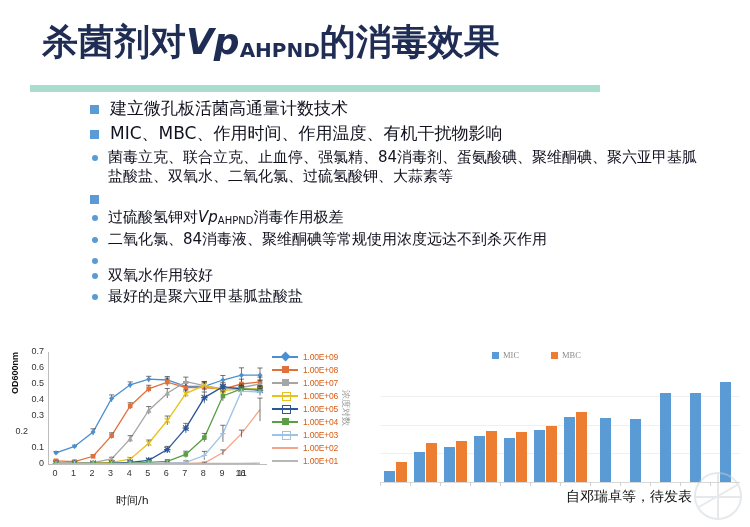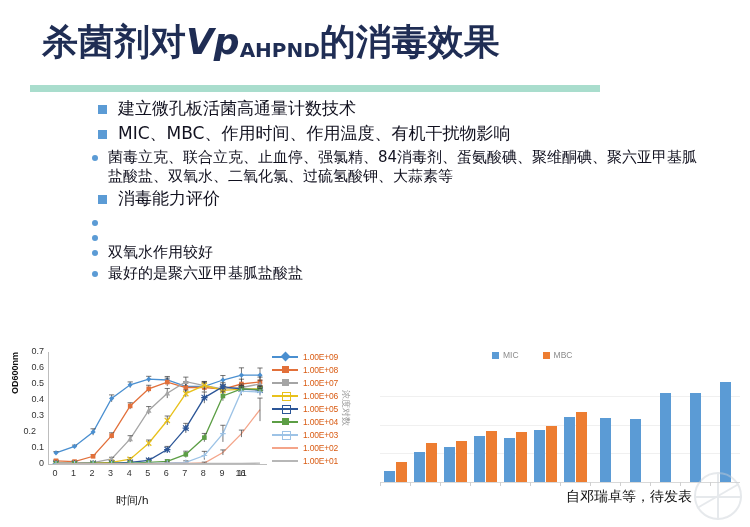--- a/index.html
+++ b/index.html
@@ -25,21 +25,21 @@
   .title-text .sub { font-size:20px; font-weight:bold; vertical-align:baseline;
                      position:relative; top:3px; letter-spacing:0px; }
   .title-rule {
     position:absolute; left:30px; top:77px; width:570px; height:7px;
     background:#a9ddcd;
   }
 
   
   .bullets { position:absolute; left:0; top:98px; width:750px; }
   .b1, .b2 { display:flex; align-items:flex-start; }
-  .b1 { margin:0 0 4px 8px; padding-left:90px; }
+  .b1 { margin:0 0 4px 0; padding-left:90px; }
   .b2 { margin:0 0 2px 0; padding-left:92px; }
   .mark1 {
     width:9px; height:9px; background:#5b9bd5; flex:none;
     margin-top:7px; margin-right:11px;
   }
   .mark2 {
     width:6px; height:6px; border-radius:50%; background:#5b9bd5; flex:none;
     margin-top:7px; margin-right:10px;
   }
   .t1 { font-size:17px; line-height:21px; color:#11111f; font-family:"DejaVu Sans", sans-serif; }
@@ -80,22 +80,22 @@
   .lg-txt { font-size:8.5px; color:#d95c14; font-family:"Liberation Sans", sans-serif; letter-spacing:-0.2px;}
   .lc-legend-title {
     position:absolute; left:348px; top:48px;
     font-size:9px; color:#9a9a9a;
     transform:rotate(90deg); transform-origin:left top; white-space:nowrap;
   }
 
   
   .chartR { position:absolute; left:372px; top:2px; width:376px; height:185px; }
   .bc-legend {
-    position:absolute; left:120px; top:8px; display:flex; gap:24px;
-    font-size:8.5px; color:#8b8b8b;
+    position:absolute; left:120px; top:8px; display:flex; gap:32px;
+    font-size:8.5px; color:#8b8b8b;font-family:Liberation Serif, serif;
   }
   .bc-lg { display:flex; align-items:center; gap:4px; }
   .bc-sw { width:7px; height:7px; }
   .bc-plot { position:absolute; left:8px; top:26px; width:360px; height:115px; }
   .bc-grid { position:absolute; left:0; right:0; height:1px; background:#f0f0f0; }
   .bc-axis { position:absolute; left:0; top:114px; width:360px; height:1px; background:#d9d9d9; }
   .bc-tick { position:absolute; top:114px; width:1px; height:4px; background:#d0d0d0; }
   .bar { position:absolute; bottom:1px; }
   .bc-credit {
     position:absolute; left:194px; top:146px;
@@ -144,24 +144,28 @@
       <div class="b1">
         <span class="mark1"></span>
         <span class="t1">MIC、MBC、作用时间、作用温度、有机干扰物影响</span>
       </div>
       <div class="b2">
         <span class="mark2"></span>
         <span class="t2 wrap">菌毒立克、联合立克、止血停、强氯精、84消毒剂、蛋氨酸碘、聚维酮碘、聚六亚甲基胍盐酸盐、双氧水、二氧化氯、过硫氢酸钾、大蒜素等</span>
       </div>
       <div class="b1">
         <span class="mark1"></span>
-        <span class="t1">消毒能力评价</span>
-      </div>
-      <div class="b2">
-        <span class="mark2"></span>
+      </div>
+      <div class="b2">
+        <span class="mark2"></span>
+        <span class="t2"><span>过硫酸氢钾对</span><span class="ital">Vp</span><span class="sub">AHPND</span><span>消毒作用极差</span></span>
+      </div>
+      <div class="b2">
+        <span class="mark2"></span>
+        <span class="t2">二氧化氯、84消毒液、聚维酮碘等常规使用浓度远达不到杀灭作用</span>
       </div>
       <div class="b2">
         <span class="mark2"></span>
       </div>
       <div class="b2">
         <span class="mark2"></span>
         <span class="t2">双氧水作用较好</span>
       </div>
       <div class="b2">
         <span class="mark2"></span>
@@ -397,21 +401,21 @@
           <div class="lg-row">
             <span class="lg-swatch">
               <span class="lg-line" style="background: rgb(183, 183, 183);"></span>
             </span>
             <span class="lg-txt">1.00E+01</span>
           </div>
         </div>
       <div class="lc-legend-title">浓度对数</div>
     <div class="lc-ytick" style="left: 20px; top: 116px;">0</div>
         <div class="lc-ytick" style="left: 20px; top: 100px;">0.1</div>
-        <div class="lc-ytick" style="left: 12px; top: 84px;">0.2</div>
+        <div class="lc-ytick" style="left: 4px; top: 84px;">0.2</div>
         <div class="lc-ytick" style="left: 20px; top: 68px;">0.3</div>
         <div class="lc-ytick" style="left: 20px; top: 52px;">0.4</div>
         <div class="lc-ytick" style="left: 20px; top: 36px;">0.5</div>
         <div class="lc-ytick" style="left: 20px; top: 20px;">0.6</div>
         <div class="lc-ytick" style="left: 20px; top: 4px;">0.7</div>
         <div class="lc-xtick" style="left: 43px; top: 126px;">0</div>
         <div class="lc-xtick" style="left: 61.5455px; top: 126px;">1</div>
         <div class="lc-xtick" style="left: 80.0909px; top: 126px;">2</div>
         <div class="lc-xtick" style="left: 98.6364px; top: 126px;">3</div>
         <div class="lc-xtick" style="left: 117.182px; top: 126px;">4</div>

